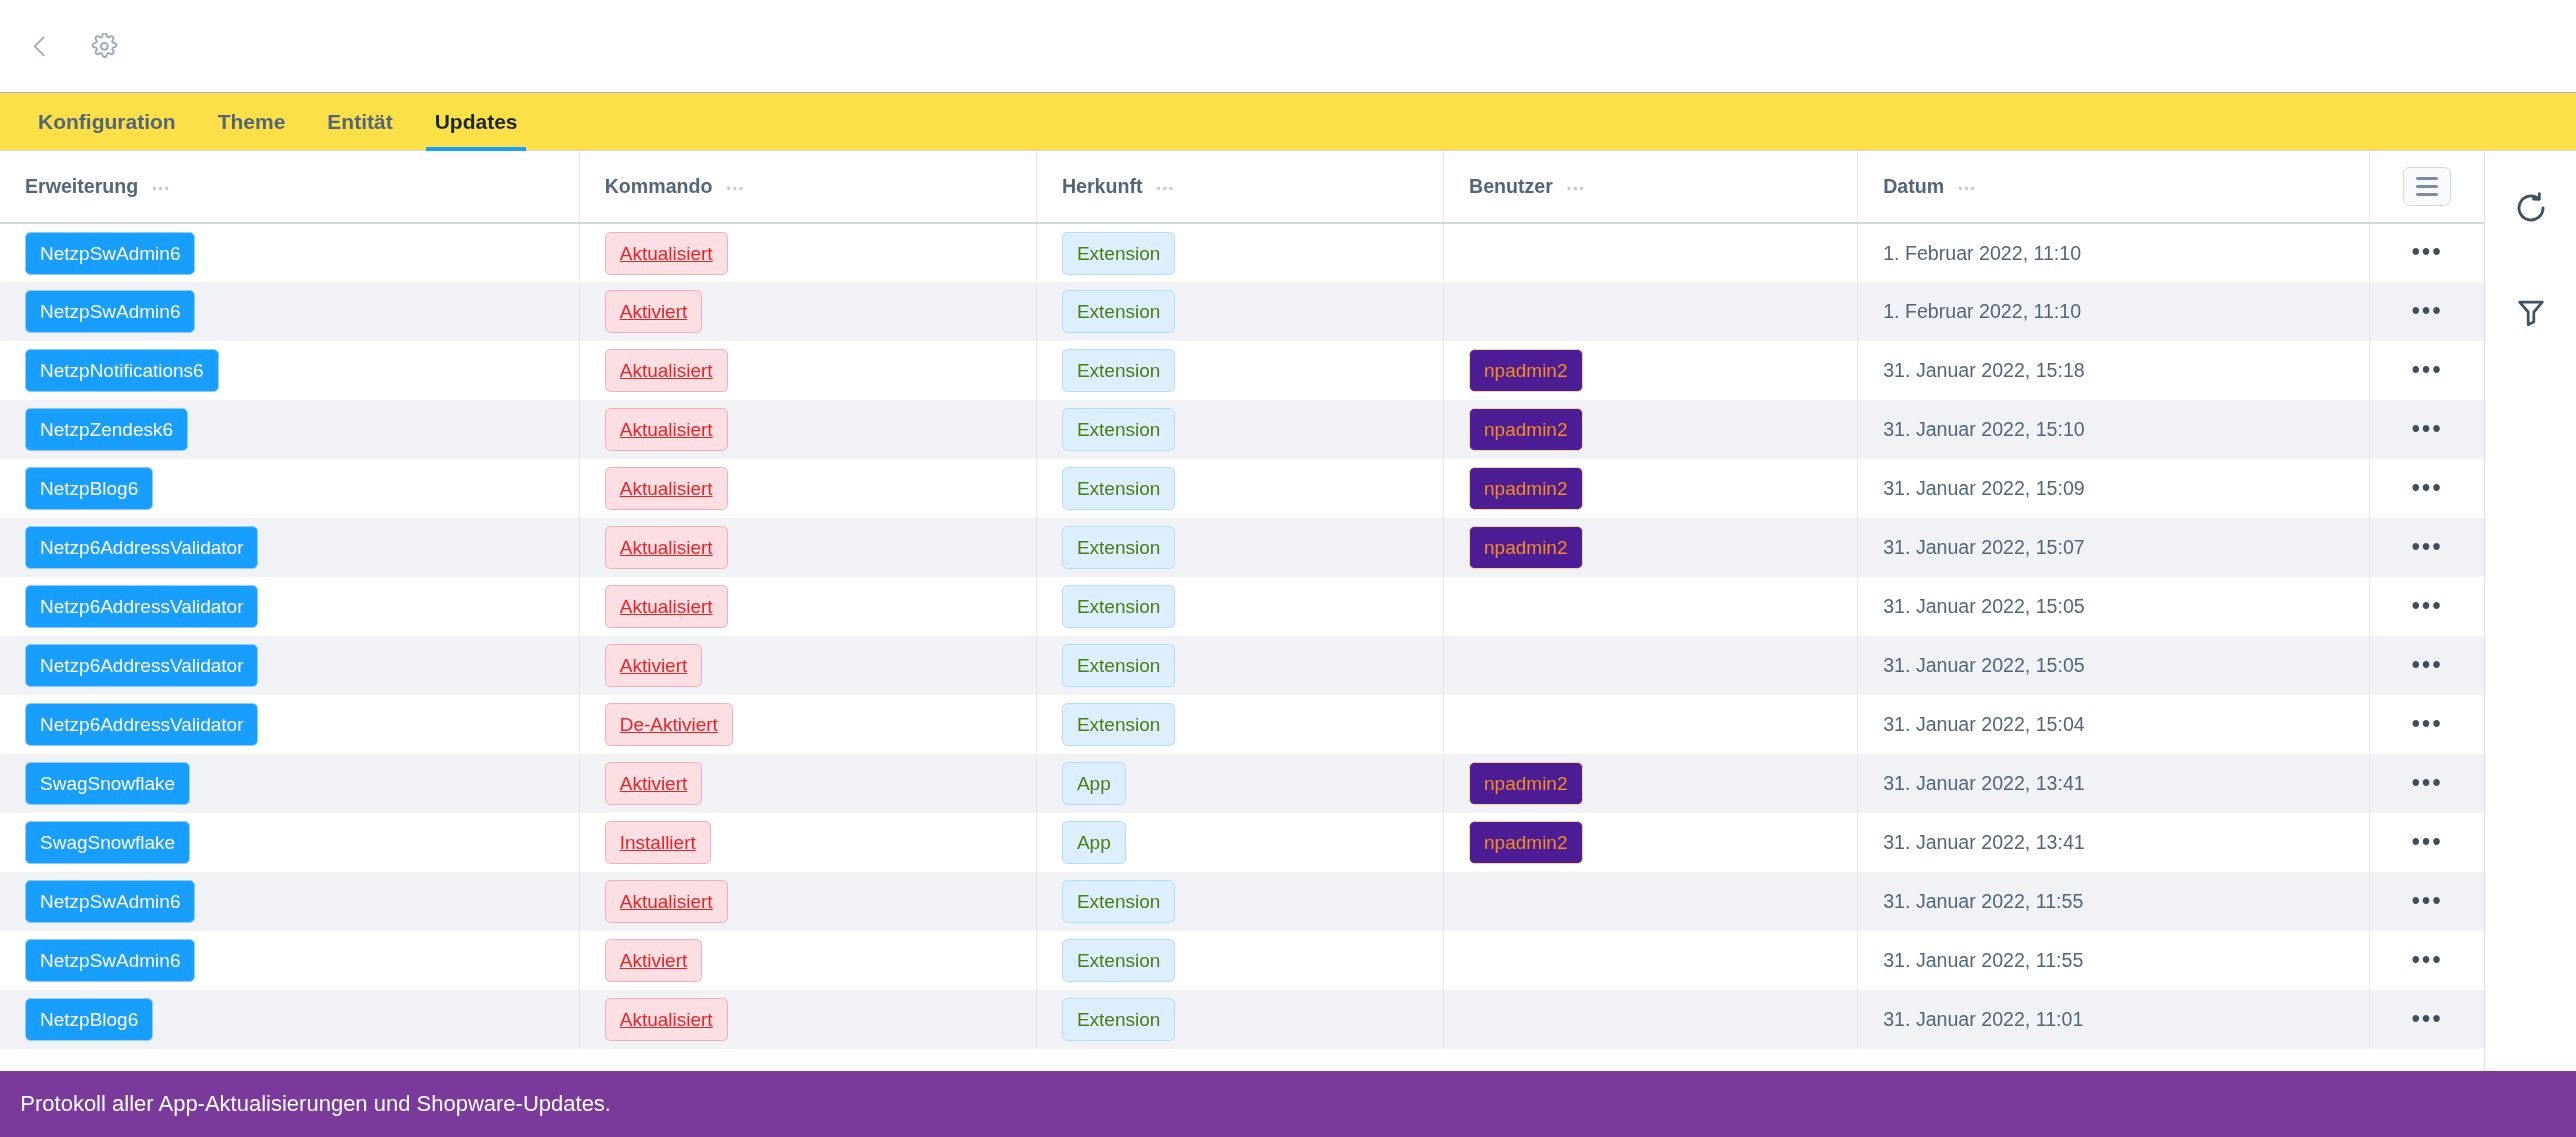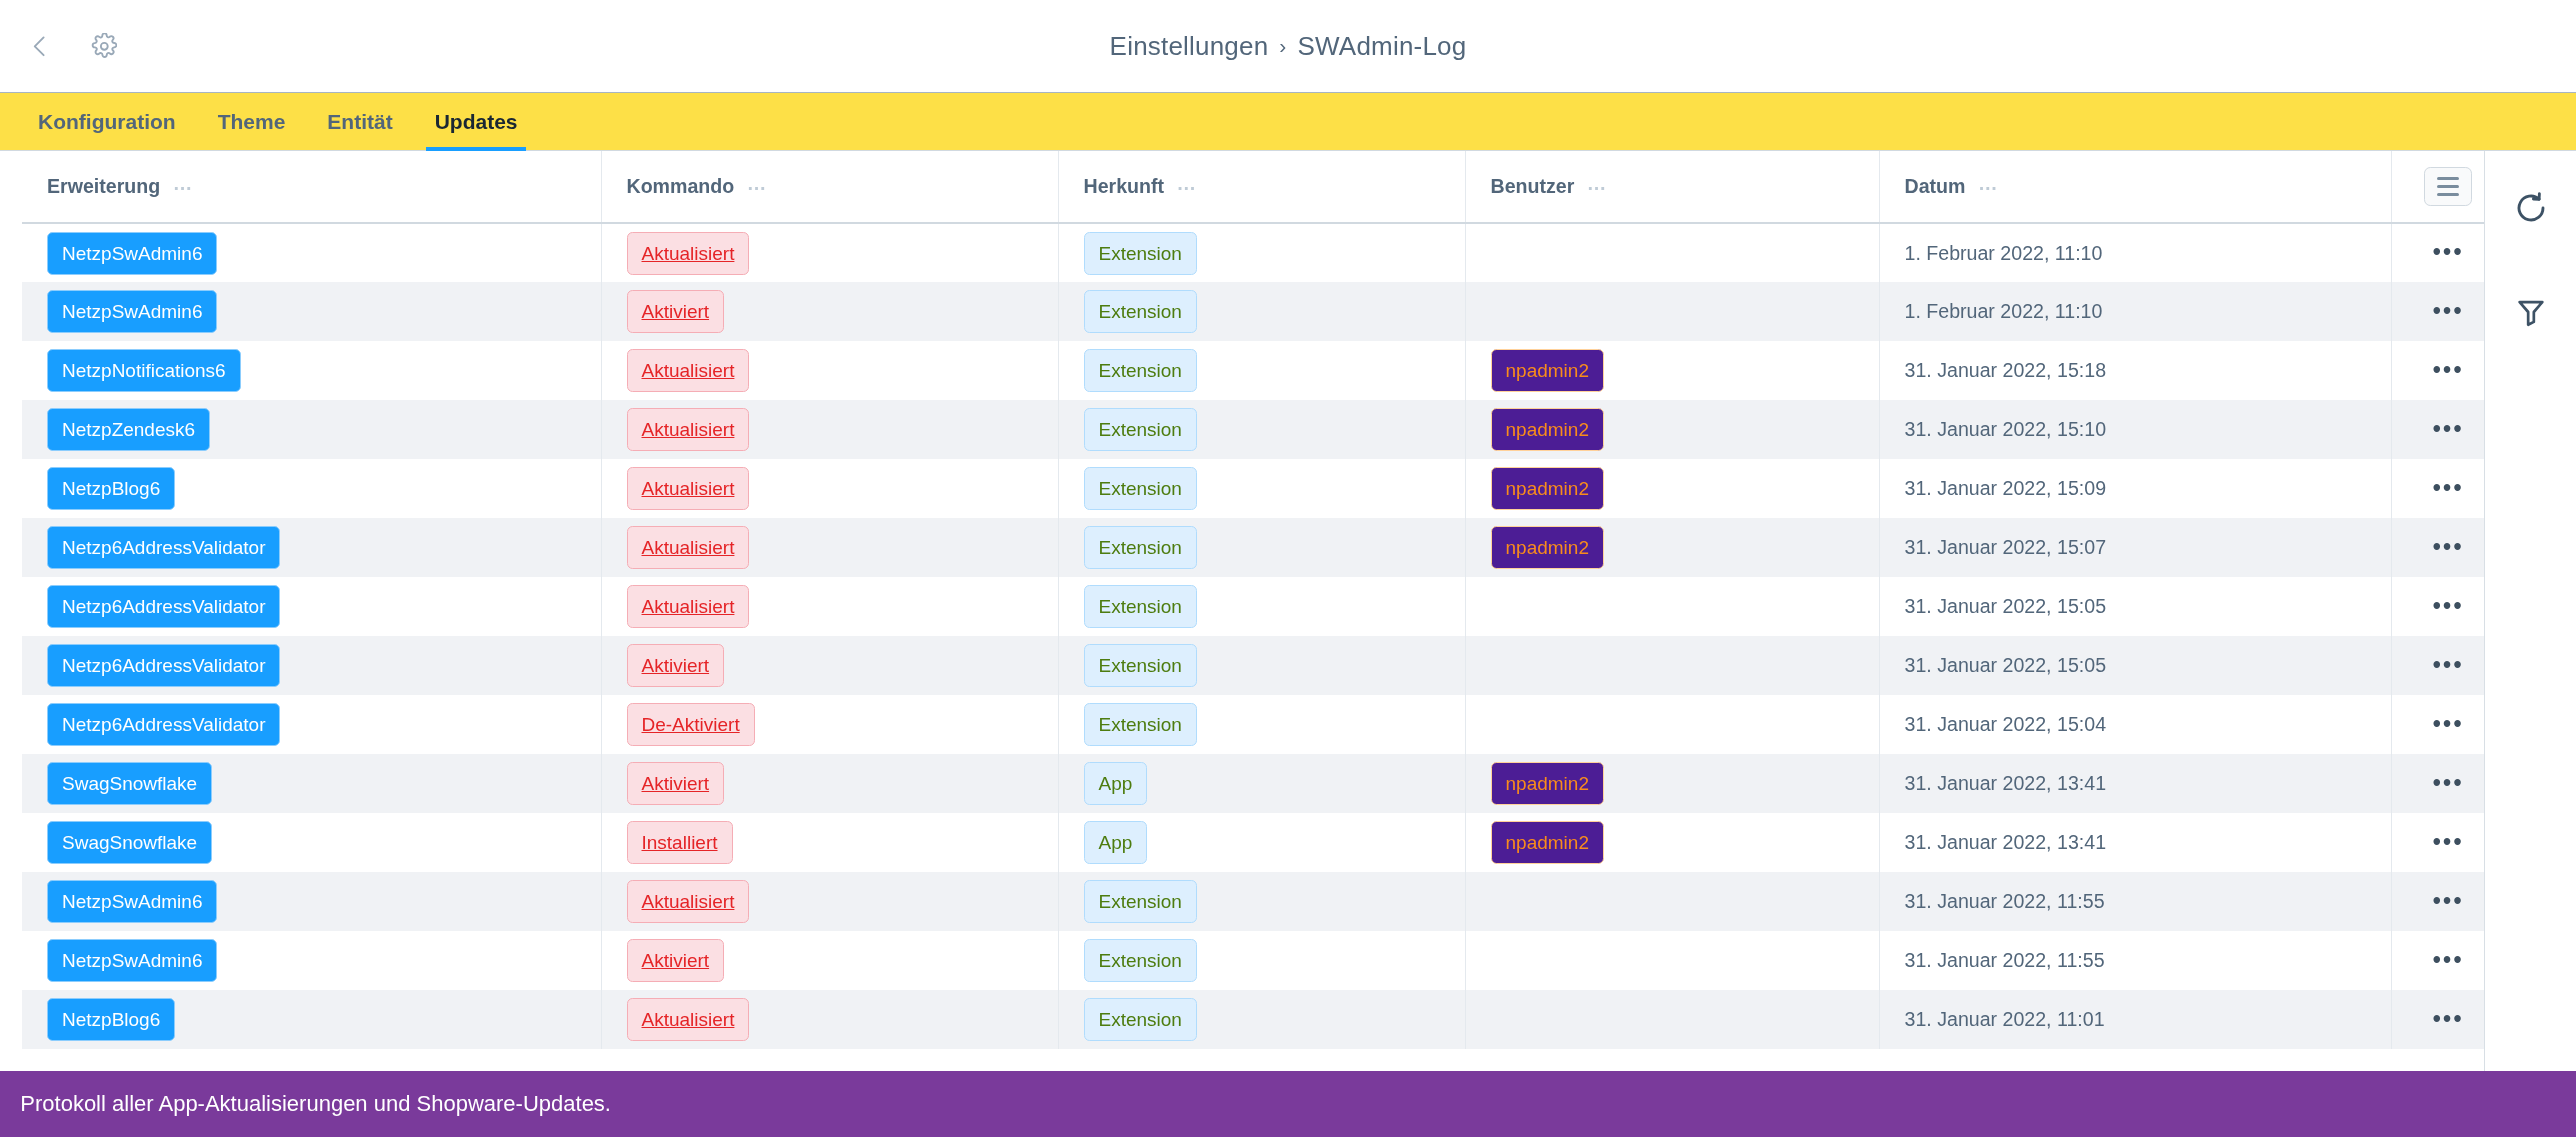--- a/index.html
+++ b/index.html
@@ -86,21 +86,20 @@
     height: 4.7px;
     background: #189eff;
   }
 
   
   .content {
     flex: 1 1 auto;
     display: flex;
     min-height: 0;
     background: #ffffff;
-    padding-left: 22px;
   }
   .grid-area {
     flex: 1 1 auto;
     min-width: 0;
     background: #ffffff;
     overflow: hidden;
     position: relative;
   }
   .side-rail {
     width: 92px;
@@ -252,23 +251,20 @@
       <div class="icon-btn">
         <span>
           <svg width="26.6" height="26.6" viewBox="0 0 24 24" fill="none" stroke="#9aa9b8" stroke-width="1.7" stroke-linecap="round" stroke-linejoin="round">
             <circle cx="12" cy="12" r="3.1"></circle>
             <path d="M19.4 13.9a1.6 1.6 0 0 0 .33 1.77l.06.06a1.95 1.95 0 1 1-2.76 2.76l-.06-.06a1.6 1.6 0 0 0-1.77-.33 1.6 1.6 0 0 0-.97 1.47v.17a1.95 1.95 0 1 1-3.9 0v-.09a1.6 1.6 0 0 0-1.05-1.47 1.6 1.6 0 0 0-1.77.33l-.06.06a1.95 1.95 0 1 1-2.76-2.76l.06-.06a1.6 1.6 0 0 0 .33-1.77 1.6 1.6 0 0 0-1.47-.97h-.17a1.95 1.95 0 1 1 0-3.9h.09a1.6 1.6 0 0 0 1.47-1.05 1.6 1.6 0 0 0-.33-1.77l-.06-.06a1.95 1.95 0 1 1 2.76-2.76l.06.06a1.6 1.6 0 0 0 1.77.33h.08a1.6 1.6 0 0 0 .97-1.47v-.17a1.95 1.95 0 1 1 3.9 0v.09a1.6 1.6 0 0 0 .97 1.47 1.6 1.6 0 0 0 1.77-.33l.06-.06a1.95 1.95 0 1 1 2.76 2.76l-.06.06a1.6 1.6 0 0 0-.33 1.77v.08a1.6 1.6 0 0 0 1.47.97h.17a1.95 1.95 0 1 1 0 3.9h-.09a1.6 1.6 0 0 0-1.47.97z"></path>
           </svg>
         </span>
       </div>
     </div>
 
-    <div class="breadcrumb">
-      <span class="crumb">Einstellungen</span><span class="sep">›</span><span class="crumb">SWAdmin-Log</span>
-    </div>
   </div>
 
   <div class="tabs-wrap">
     <div class="tabs">
       <div class="tab">Konfiguration</div>
       <div class="tab">Theme</div>
       <div class="tab">Entität</div>
       <div class="tab active">Updates</div>
     </div>
   </div>

